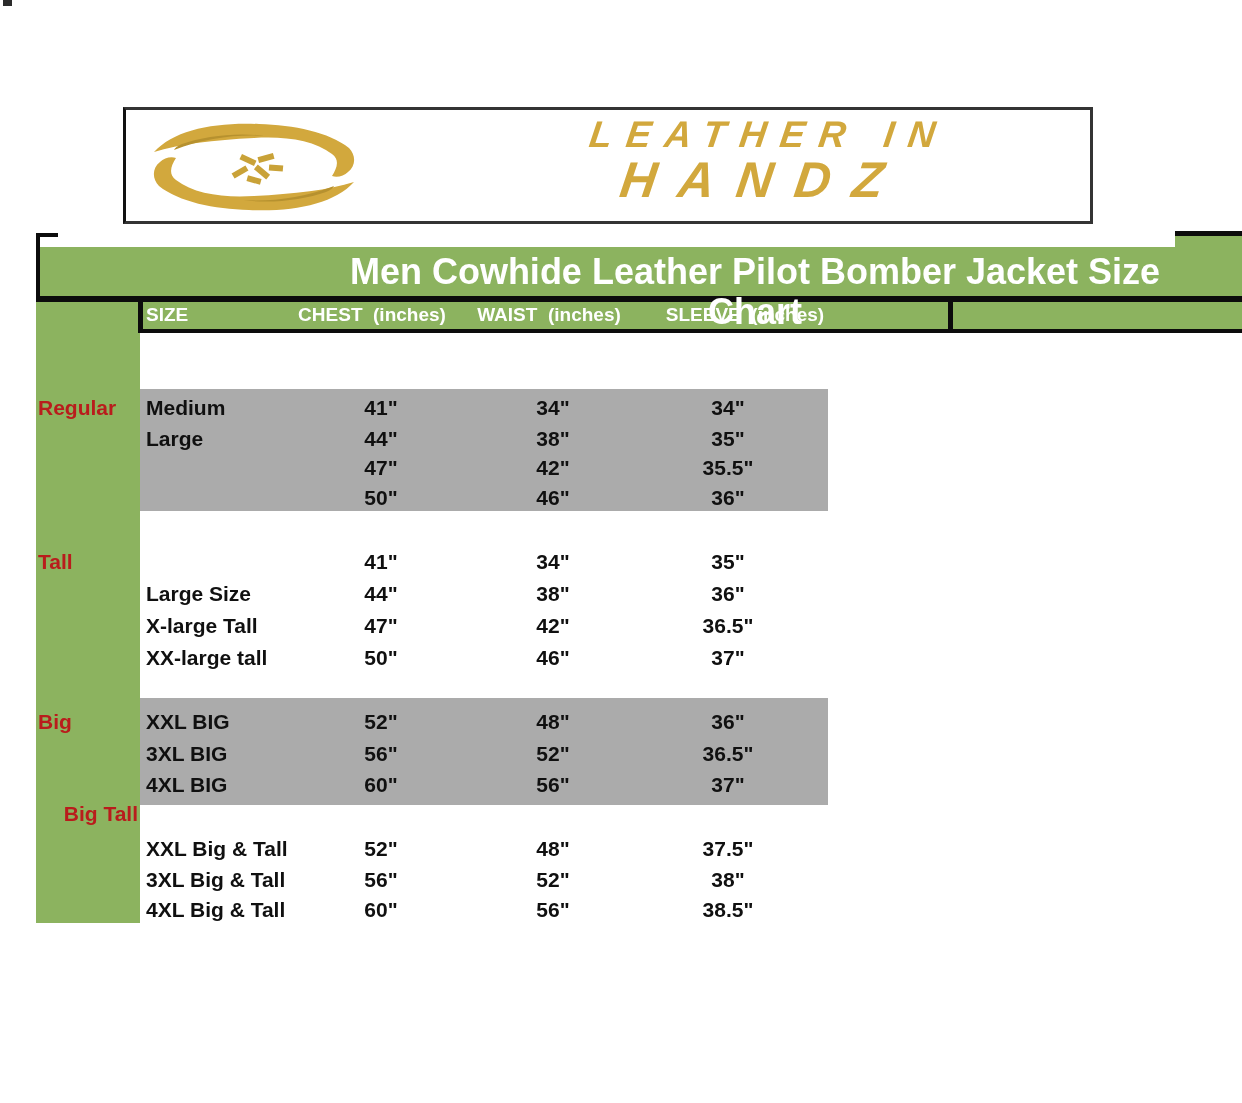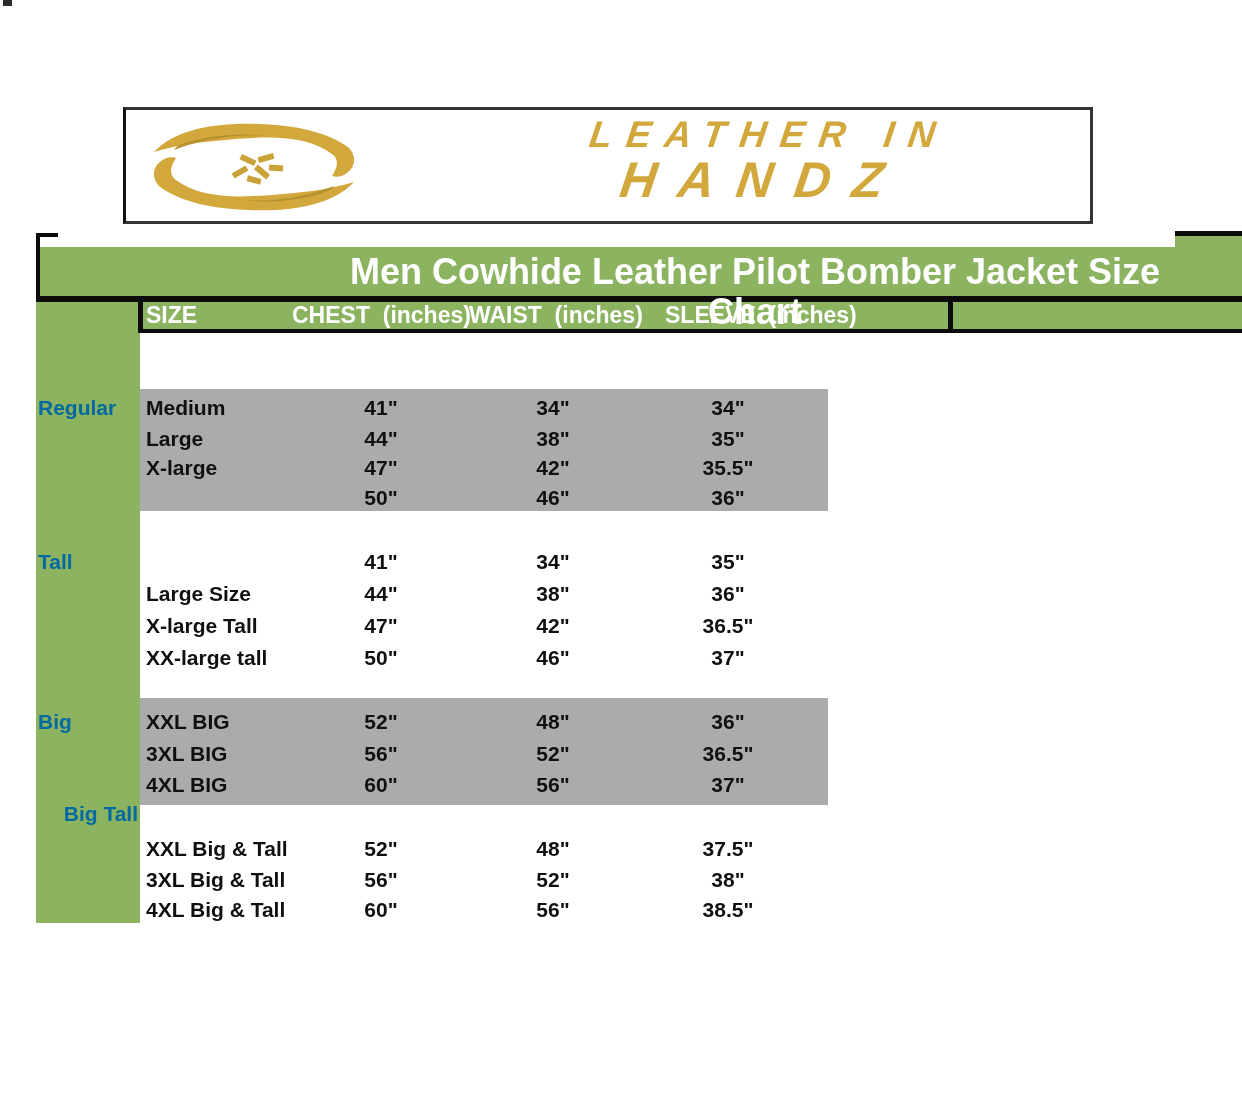--- a/index.html
+++ b/index.html
@@ -29,30 +29,30 @@
   .rule-notch-top{left:1175px;top:231px;width:67px;height:5px;}
   .rule-title-bottom{left:36px;top:296px;width:1206px;height:6px;}
   .rule-hdr-left{left:138px;top:296px;width:5px;height:37px;}
   .rule-hdr-right{left:948px;top:296px;width:5px;height:37px;}
   .rule-hdr-bottom{left:140px;top:329px;width:1102px;height:4px;}
 
   
   .title-text{position:absolute;left:340px;top:252px;width:830px;text-align:center;
     font-size:36px;font-weight:bold;color:#fff;line-height:40px;}
   .hdr{position:absolute;top:301px;height:28px;line-height:28px;color:#fff;
-    font-size:23px;font-weight:bold;white-space:pre;}
+    font-size:19px;font-weight:bold;white-space:pre;}
   .hdr-size{left:146px;}
   .hdr-chest{left:292px;width:160px;text-align:center;}
   .hdr-waist{left:469px;width:160px;text-align:center;}
   .hdr-sleeve{left:649px;width:160px;text-align:center;margin-left:16px;}
 
   
   .shade{position:absolute;left:140px;width:688px;background:var(--gray);}
   .group-label{position:absolute;left:38px;width:100px;height:31px;line-height:31px;
-    font-size:21px;font-weight:bold;color:#0369a1;white-space:nowrap;}
+    font-size:21px;font-weight:bold;color:#b91c1c;white-space:nowrap;}
   .trow{position:absolute;left:0;width:1242px;height:31px;line-height:31px;
     font-size:21px;font-weight:bold;color:#101010;}
   .c-size{position:absolute;left:146px;width:215px;white-space:nowrap;}
   .c-chest{position:absolute;left:316px;width:130px;text-align:center;}
   .c-waist{position:absolute;left:488px;width:130px;text-align:center;}
   .c-sleeve{position:absolute;left:663px;width:130px;text-align:center;}
 </style>
 </head>
 <body>
 
@@ -118,21 +118,20 @@
         <span class="c-waist">34"</span>
         <span class="c-sleeve">34"</span>
       </div>
       <div class="trow" style="top: 423px;">
         <span class="c-size">Large</span>
         <span class="c-chest">44"</span>
         <span class="c-waist">38"</span>
         <span class="c-sleeve">35"</span>
       </div>
       <div class="trow" style="top: 452px;">
-        <span class="c-size">X-large</span>
         <span class="c-chest">47"</span>
         <span class="c-waist">42"</span>
         <span class="c-sleeve">35.5"</span>
       </div>
       <div class="trow" style="top: 482px;">
         <span class="c-chest">50"</span>
         <span class="c-waist">46"</span>
         <span class="c-sleeve">36"</span>
       </div>
       <div class="group-label" style="top: 546px;">Tall</div>

